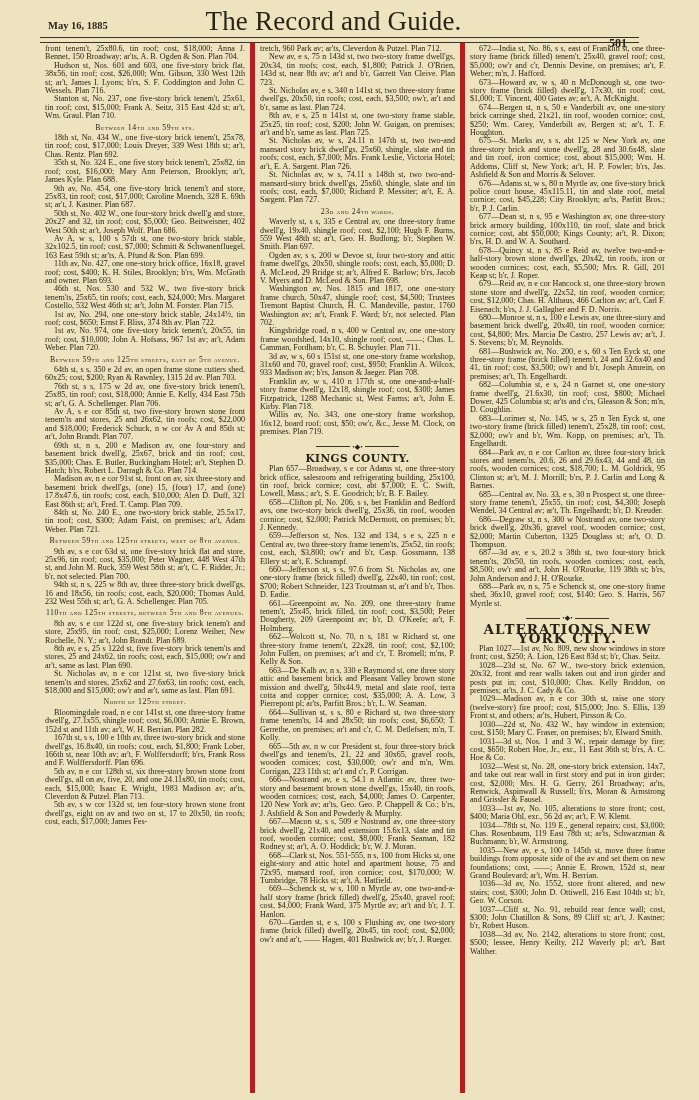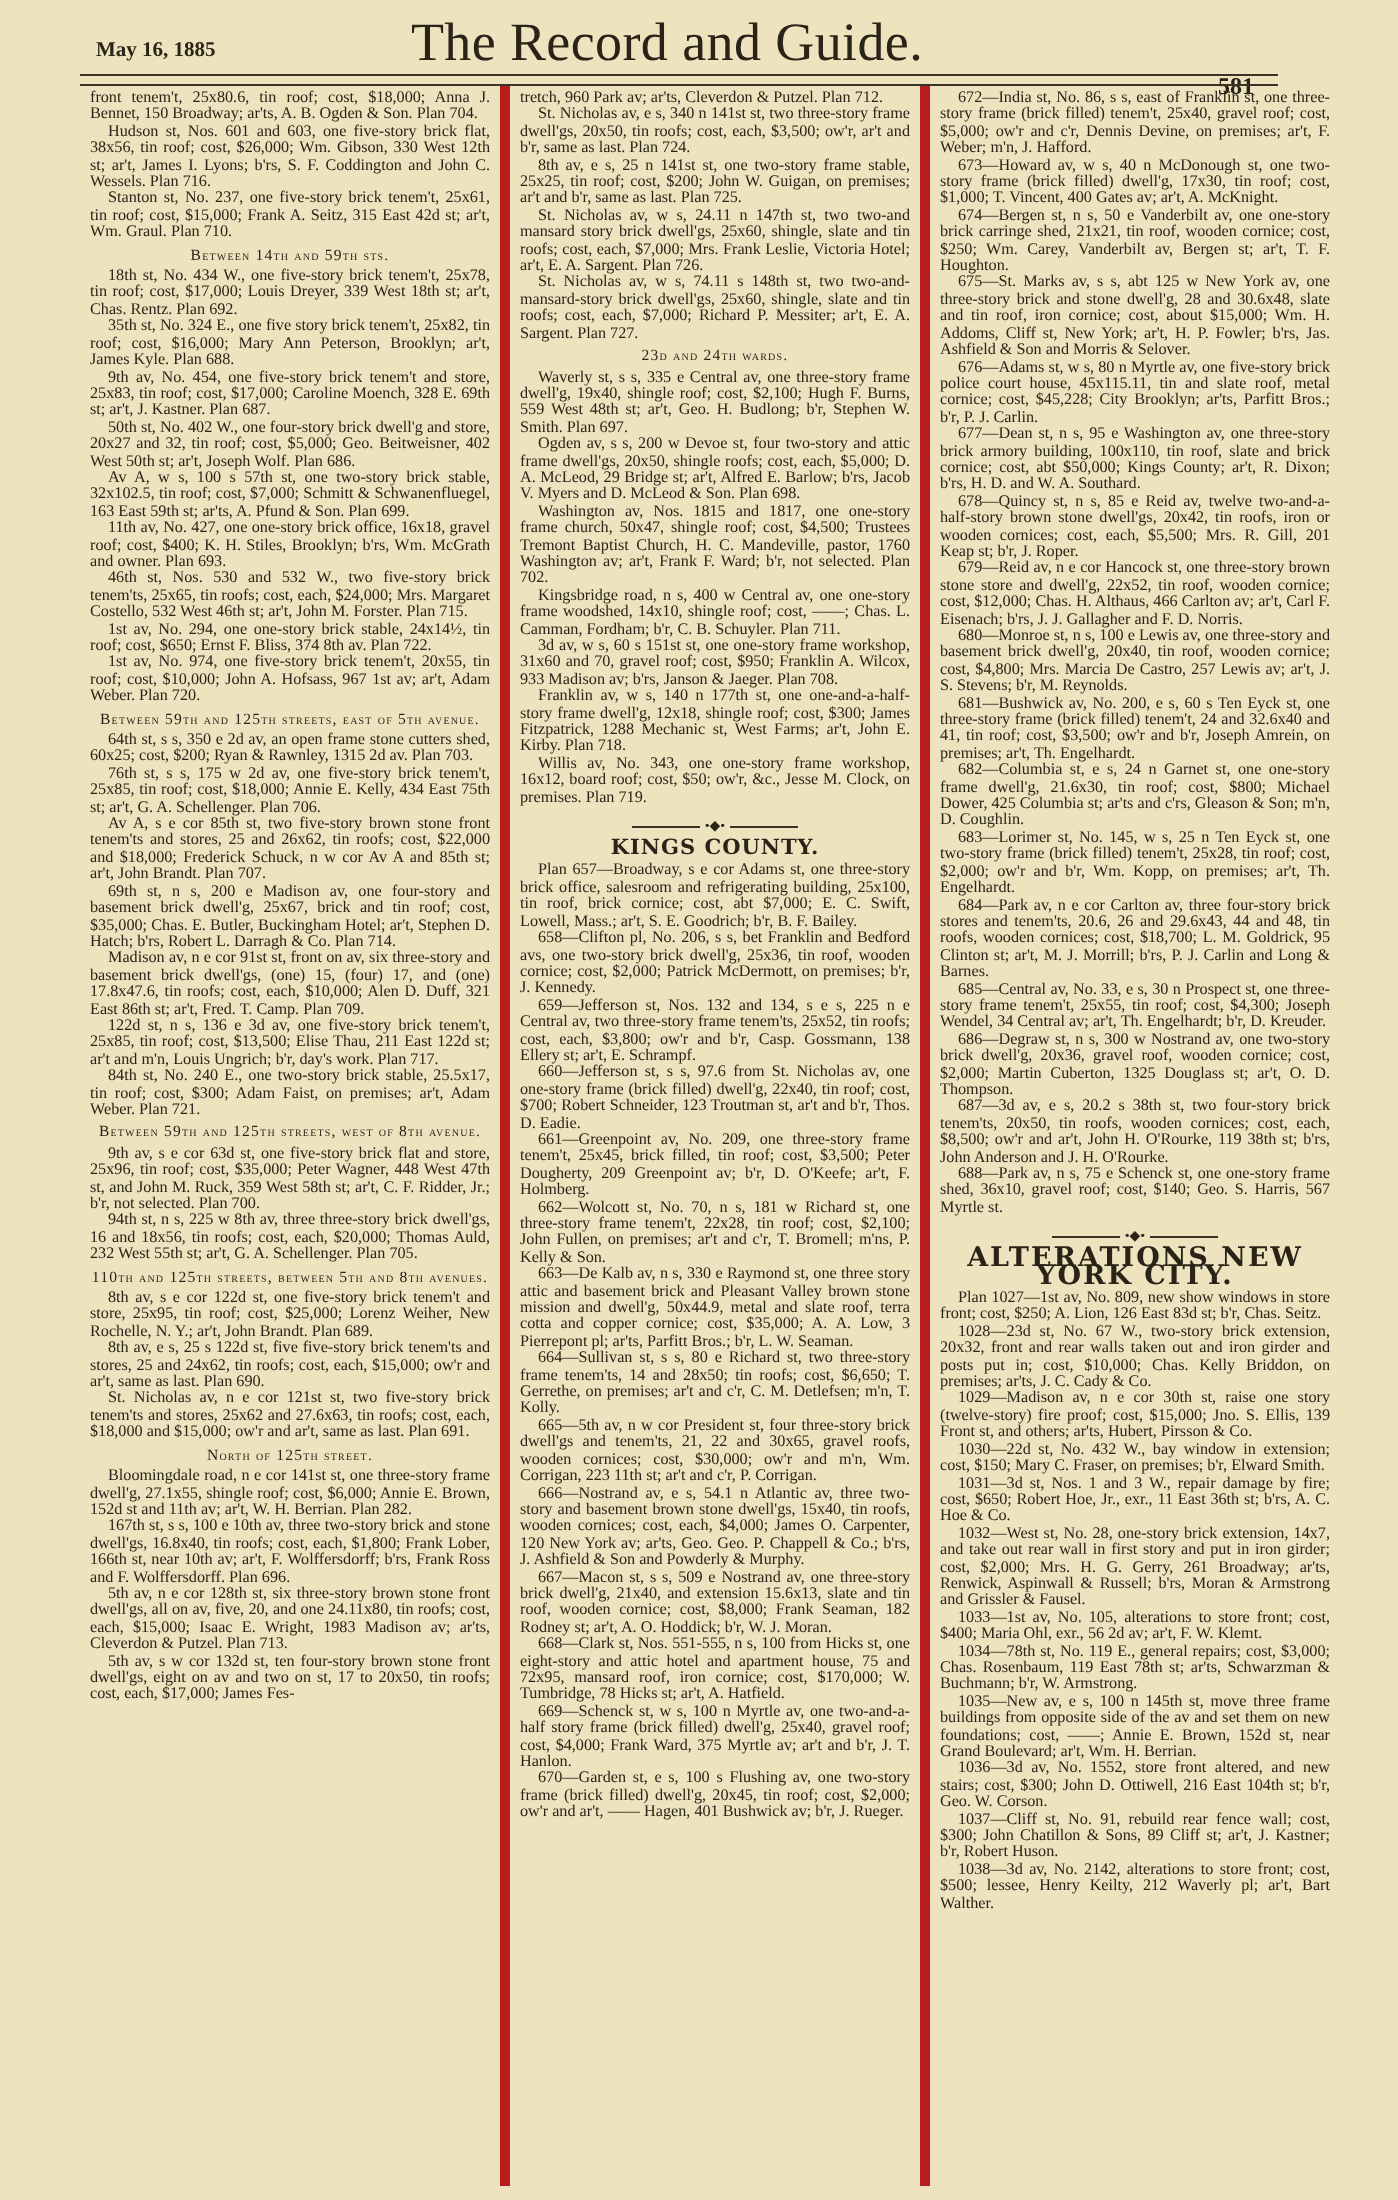--- a/index.html
+++ b/index.html
@@ -83,48 +83,48 @@
         <p>11th av, No. 427, one one-story brick office, 16x18, gravel roof; cost, $400; K. H. Stiles, Brooklyn; b'rs, Wm. McGrath and owner. Plan 693.</p>
         <p>46th st, Nos. 530 and 532 W., two five-story brick tenem'ts, 25x65, tin roofs; cost, each, $24,000; Mrs. Margaret Costello, 532 West 46th st; ar't, John M. Forster. Plan 715.</p>
         <p>1st av, No. 294, one one-story brick stable, 24x14½, tin roof; cost, $650; Ernst F. Bliss, 374 8th av. Plan 722.</p>
         <p>1st av, No. 974, one five-story brick tenem't, 20x55, tin roof; cost, $10,000; John A. Hofsass, 967 1st av; ar't, Adam Weber. Plan 720.</p>
         <div class="subhead">Between 59th and 125th streets, east of 5th avenue.</div>
         <p>64th st, s s, 350 e 2d av, an open frame stone cutters shed, 60x25; cost, $200; Ryan &amp; Rawnley, 1315 2d av. Plan 703.</p>
         <p>76th st, s s, 175 w 2d av, one five-story brick tenem't, 25x85, tin roof; cost, $18,000; Annie E. Kelly, 434 East 75th st; ar't, G. A. Schellenger. Plan 706.</p>
         <p>Av A, s e cor 85th st, two five-story brown stone front tenem'ts and stores, 25 and 26x62, tin roofs; cost, $22,000 and $18,000; Frederick Schuck, n w cor Av A and 85th st; ar't, John Brandt. Plan 707.</p>
         <p>69th st, n s, 200 e Madison av, one four-story and basement brick dwell'g, 25x67, brick and tin roof; cost, $35,000; Chas. E. Butler, Buckingham Hotel; ar't, Stephen D. Hatch; b'rs, Robert L. Darragh &amp; Co. Plan 714.</p>
         <p>Madison av, n e cor 91st st, front on av, six three-story and basement brick dwell'gs, (one) 15, (four) 17, and (one) 17.8x47.6, tin roofs; cost, each, $10,000; Alen D. Duff, 321 East 86th st; ar't, Fred. T. Camp. Plan 709.</p>
-        <p>122d st, n s, 136 e 3d av, one five-story brick tenem't, 25x85, tin roof; cost, $13,500; Elise Thau, 211 East 122d st; ar't and m'n, Louis Ungrich; b'r, day's work. Plan 717.</p>
         <p>84th st, No. 240 E., one two-story brick stable, 25.5x17, tin roof; cost, $300; Adam Faist, on premises; ar't, Adam Weber. Plan 721.</p>
         <div class="subhead">Between 59th and 125th streets, west of 8th avenue.</div>
         <p>9th av, s e cor 63d st, one five-story brick flat and store, 25x96, tin roof; cost, $35,000; Peter Wagner, 448 West 47th st, and John M. Ruck, 359 West 58th st; ar't, C. F. Ridder, Jr.; b'r, not selected. Plan 700.</p>
         <p>94th st, n s, 225 w 8th av, three three-story brick dwell'gs, 16 and 18x56, tin roofs; cost, each, $20,000; Thomas Auld, 232 West 55th st; ar't, G. A. Schellenger. Plan 705.</p>
         <div class="subhead">110th and 125th streets, between 5th and 8th avenues.</div>
         <p>8th av, s e cor 122d st, one five-story brick tenem't and store, 25x95, tin roof; cost, $25,000; Lorenz Weiher, New Rochelle, N. Y.; ar't, John Brandt. Plan 689.</p>
         <p>8th av, e s, 25 s 122d st, five five-story brick tenem'ts and stores, 25 and 24x62, tin roofs; cost, each, $15,000; ow'r and ar't, same as last. Plan 690.</p>
         <p>St. Nicholas av, n e cor 121st st, two five-story brick tenem'ts and stores, 25x62 and 27.6x63, tin roofs; cost, each, $18,000 and $15,000; ow'r and ar't, same as last. Plan 691.</p>
         <div class="subhead">North of 125th street.</div>
         <p>Bloomingdale road, n e cor 141st st, one three-story frame dwell'g, 27.1x55, shingle roof; cost, $6,000; Annie E. Brown, 152d st and 11th av; ar't, W. H. Berrian. Plan 282.</p>
         <p>167th st, s s, 100 e 10th av, three two-story brick and stone dwell'gs, 16.8x40, tin roofs; cost, each, $1,800; Frank Lober, 166th st, near 10th av; ar't, F. Wolffersdorff; b'rs, Frank Ross and F. Wolffersdorff. Plan 696.</p>
         <p>5th av, n e cor 128th st, six three-story brown stone front dwell'gs, all on av, five, 20, and one 24.11x80, tin roofs; cost, each, $15,000; Isaac E. Wright, 1983 Madison av; ar'ts, Cleverdon &amp; Putzel. Plan 713.</p>
         <p>5th av, s w cor 132d st, ten four-story brown stone front dwell'gs, eight on av and two on st, 17 to 20x50, tin roofs; cost, each, $17,000; James Fes-</p>
       </div>
     <div class="col">
         <p class="cont">tretch, 960 Park av; ar'ts, Cleverdon &amp; Putzel. Plan 712.</p>
+        <p>New av, e s, 75 n 143d st, two two-story frame dwell'gs, 20x34, tin roofs; cost, each, $1,800; Patrick J. O'Brien, 143d st, near 8th av; ar't and b'r, Garrett Van Cleive. Plan 723.</p>
         <p>St. Nicholas av, e s, 340 n 141st st, two three-story frame dwell'gs, 20x50, tin roofs; cost, each, $3,500; ow'r, ar't and b'r, same as last. Plan 724.</p>
         <p>8th av, e s, 25 n 141st st, one two-story frame stable, 25x25, tin roof; cost, $200; John W. Guigan, on premises; ar't and b'r, same as last. Plan 725.</p>
         <p>St. Nicholas av, w s, 24.11 n 147th st, two two-and mansard story brick dwell'gs, 25x60, shingle, slate and tin roofs; cost, each, $7,000; Mrs. Frank Leslie, Victoria Hotel; ar't, E. A. Sargent. Plan 726.</p>
         <p>St. Nicholas av, w s, 74.11 s 148th st, two two-and-mansard-story brick dwell'gs, 25x60, shingle, slate and tin roofs; cost, each, $7,000; Richard P. Messiter; ar't, E. A. Sargent. Plan 727.</p>
         <div class="subhead">23d and 24th wards.</div>
         <p>Waverly st, s s, 335 e Central av, one three-story frame dwell'g, 19x40, shingle roof; cost, $2,100; Hugh F. Burns, 559 West 48th st; ar't, Geo. H. Budlong; b'r, Stephen W. Smith. Plan 697.</p>
         <p>Ogden av, s s, 200 w Devoe st, four two-story and attic frame dwell'gs, 20x50, shingle roofs; cost, each, $5,000; D. A. McLeod, 29 Bridge st; ar't, Alfred E. Barlow; b'rs, Jacob V. Myers and D. McLeod &amp; Son. Plan 698.</p>
         <p>Washington av, Nos. 1815 and 1817, one one-story frame church, 50x47, shingle roof; cost, $4,500; Trustees Tremont Baptist Church, H. C. Mandeville, pastor, 1760 Washington av; ar't, Frank F. Ward; b'r, not selected. Plan 702.</p>
         <p>Kingsbridge road, n s, 400 w Central av, one one-story frame woodshed, 14x10, shingle roof; cost, ——; Chas. L. Camman, Fordham; b'r, C. B. Schuyler. Plan 711.</p>
         <p>3d av, w s, 60 s 151st st, one one-story frame workshop, 31x60 and 70, gravel roof; cost, $950; Franklin A. Wilcox, 933 Madison av; b'rs, Janson &amp; Jaeger. Plan 708.</p>
-        <p>Franklin av, w s, 140 n 177th st, one one-and-a-half-story frame dwell'g, 12x18, shingle roof; cost, $300; James Fitzpatrick, 1288 Mechanic st, West Farms; ar't, John E. Kirby. Plan 718.</p>
+        <p>Franklin av, w s, 410 n 177th st, one one-and-a-half-story frame dwell'g, 12x18, shingle roof; cost, $300; James Fitzpatrick, 1288 Mechanic st, West Farms; ar't, John E. Kirby. Plan 718.</p>
         <p>Willis av, No. 343, one one-story frame workshop, 16x12, board roof; cost, $50; ow'r, &amp;c., Jesse M. Clock, on premises. Plan 719.</p>
         <div class="ornament">
           <span class="line"></span>
           <span class="dots">•◆•</span>
           <span class="line"></span>
         </div>
         <div class="section-head">KINGS COUNTY.</div>
         <p>Plan 657—Broadway, s e cor Adams st, one three-story brick office, salesroom and refrigerating building, 25x100, tin roof, brick cornice; cost, abt $7,000; E. C. Swift, Lowell, Mass.; ar't, S. E. Goodrich; b'r, B. F. Bailey.</p>
         <p>658—Clifton pl, No. 206, s s, bet Franklin and Bedford avs, one two-story brick dwell'g, 25x36, tin roof, wooden cornice; cost, $2,000; Patrick McDermott, on premises; b'r, J. Kennedy.</p>
         <p>659—Jefferson st, Nos. 132 and 134, s e s, 225 n e Central av, two three-story frame tenem'ts, 25x52, tin roofs; cost, each, $3,800; ow'r and b'r, Casp. Gossmann, 138 Ellery st; ar't, E. Schrampf.</p>

